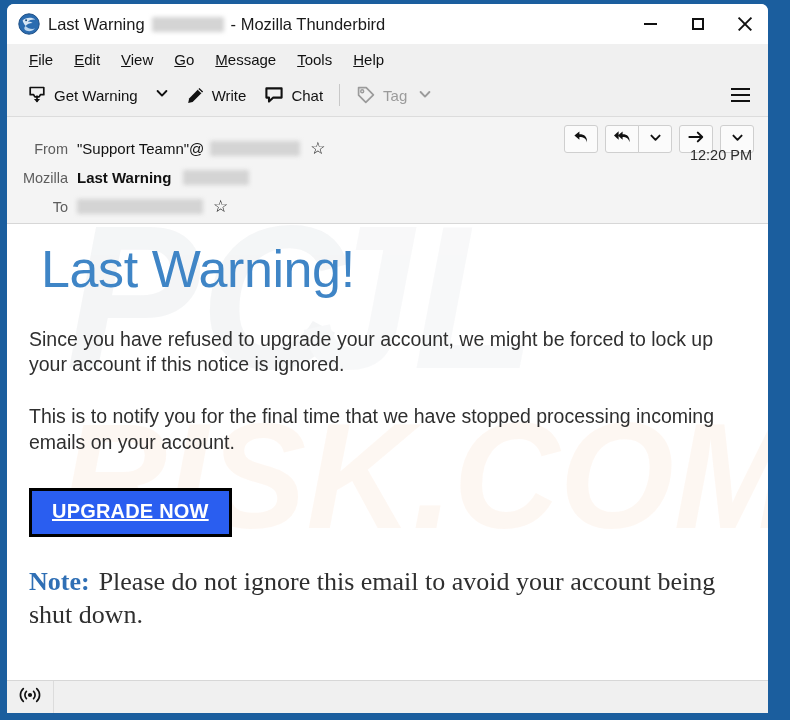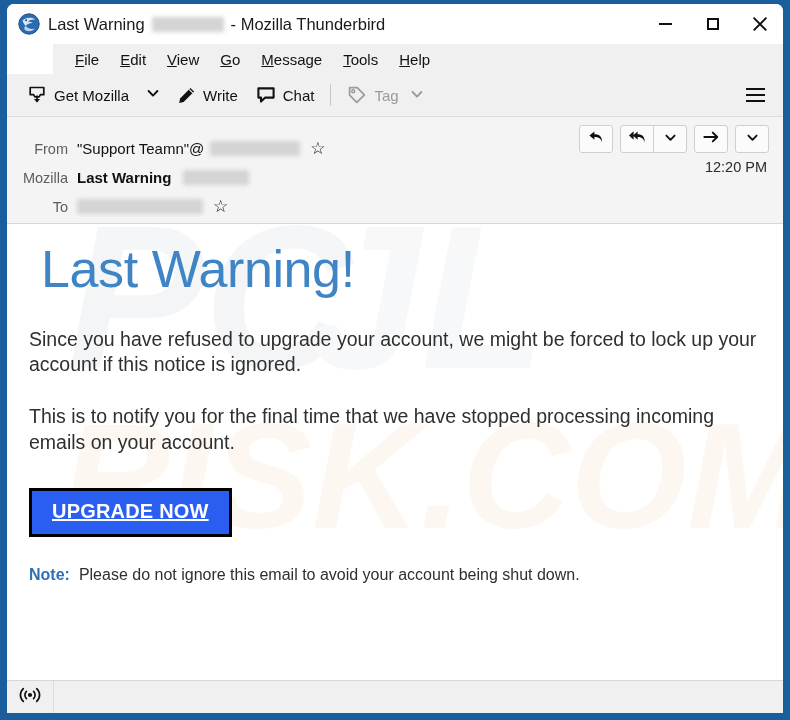--- a/index.html
+++ b/index.html
@@ -10,21 +10,21 @@
     font-family: "Liberation Sans", sans-serif;
   }
 
   
   #window-frame {
     position: absolute;
     left: 0; top: 0;
     width: 790px; height: 720px;
     background: #1b5e9e;
     box-sizing: border-box;
-    padding: 4px 7px 7px 7px;
+    padding: 4px 22px 7px 7px;
   }
   #window-inner {
     position: relative;
     width: 100%; height: 100%;
     background: #ffffff;
     border-radius: 7px 7px 0 0;
     overflow: hidden;
     display: flex;
     flex-direction: column;
   }
@@ -98,21 +98,20 @@
 
   
   #menubar {
     flex: 0 0 30px;
     height: 30px;
     background: #f0f0f0;
     display: flex;
     align-items: center;
     padding-left: 12px;
     gap: 1px;
-    margin-left: 46px;
   }
   .menu-item {
     font-size: 15px;
     color: #111;
     padding: 3px 10px;
     cursor: default;
     white-space: nowrap;
   }
   .menu-item .ak { text-decoration: underline; }
 
@@ -222,21 +221,21 @@
     cursor: default;
   }
   .act-group { display: flex; }
   .act-group .act-btn { border-radius: 0; margin-left: -1px; }
   .act-group .act-btn:first-child { border-radius: 3px 0 0 3px; margin-left: 0; }
   .act-group .act-btn:last-child { border-radius: 0 3px 3px 0; }
   .act-gap { width: 7px; }
   #msg-time {
     position: absolute;
     right: 16px;
-    top: 42px;
+    top: 30px;
     font-size: 14.5px;
     color: #2b2b2b;
   }
 
   
   #msg-body {
     flex: 1 1 auto;
     position: relative;
     background: #ffffff;
     overflow: hidden;
@@ -277,23 +276,24 @@
     cursor: default;
   }
   #upgrade-btn span {
     color: #ffffff;
     font-size: 20px;
     font-weight: bold;
     text-decoration: underline;
     letter-spacing: 0.2px;
   }
   #note-line {
-    font-size: 16px;
+    font-size: 26px;
     color: #2f2f2f;
     line-height: 1.3;
+    font-family: Liberation Serif, serif;
   }
   #note-label {
     color: #2f6fb5;
     font-weight: bold;
     margin-right: 9px;
   }
 
   
   #statusbar {
     flex: 0 0 32px;
@@ -362,21 +362,21 @@
     <div id="toolbar">
 
       <div class="tb-btn">
         <span class="tb-ico">
           <svg width="20" height="20" viewBox="0 0 20 20">
             <path d="M3.2 2.5 h13.6 v7.2 h-3.4 l-1.3 2.2 h-4.2 l-1.3 -2.2 h-3.4 z" fill="none" stroke="#111" stroke-width="1.7" stroke-linejoin="round"></path>
             <path d="M10 10.4 v6.4" stroke="#111" stroke-width="1.7"></path>
             <path d="M6.9 13.9 L10 17.4 L13.1 13.9 z" fill="#111"></path>
           </svg>
         </span>
-        <span>Get Mozilla</span>
+        <span>Get Warning</span>
       </div>
 
       <div class="tb-caret">
         <span>
           <svg width="14" height="14" viewBox="0 0 14 14">
             <path d="M2.6 5 L7 9.6 L11.4 5" fill="none" stroke="#111" stroke-width="1.9" stroke-linecap="round" stroke-linejoin="round"></path>
           </svg>
         </span>
       </div>
 

